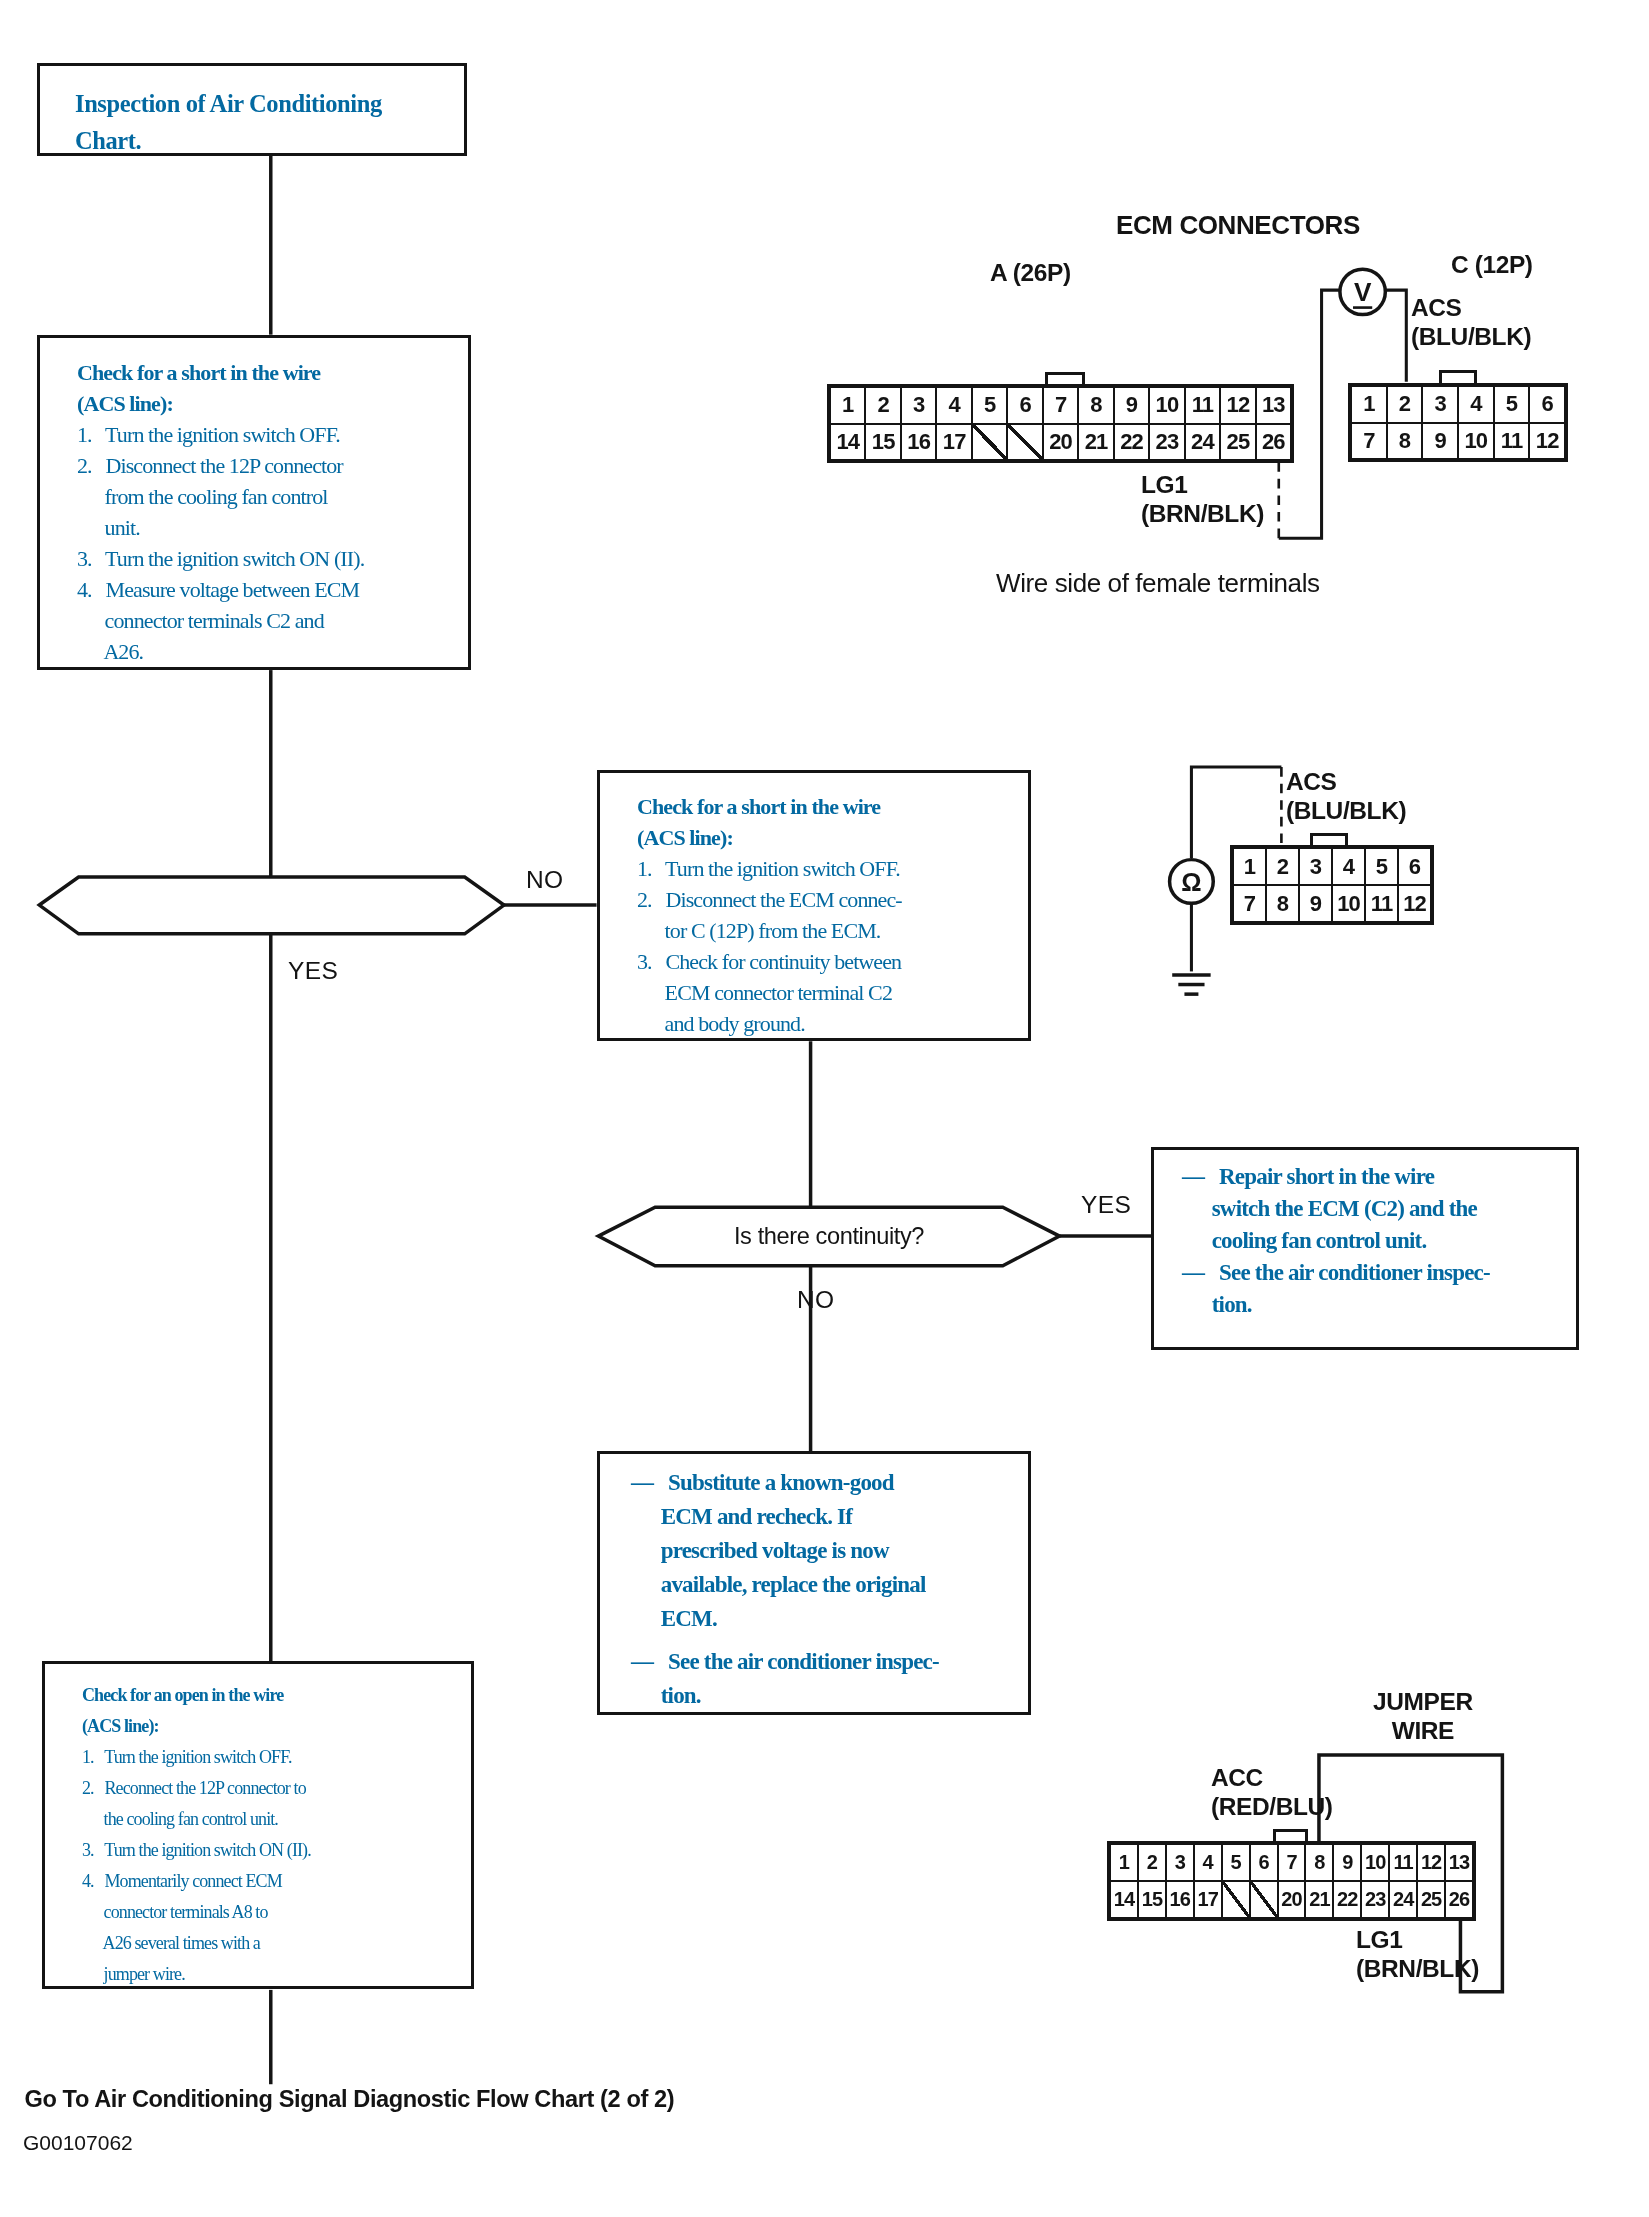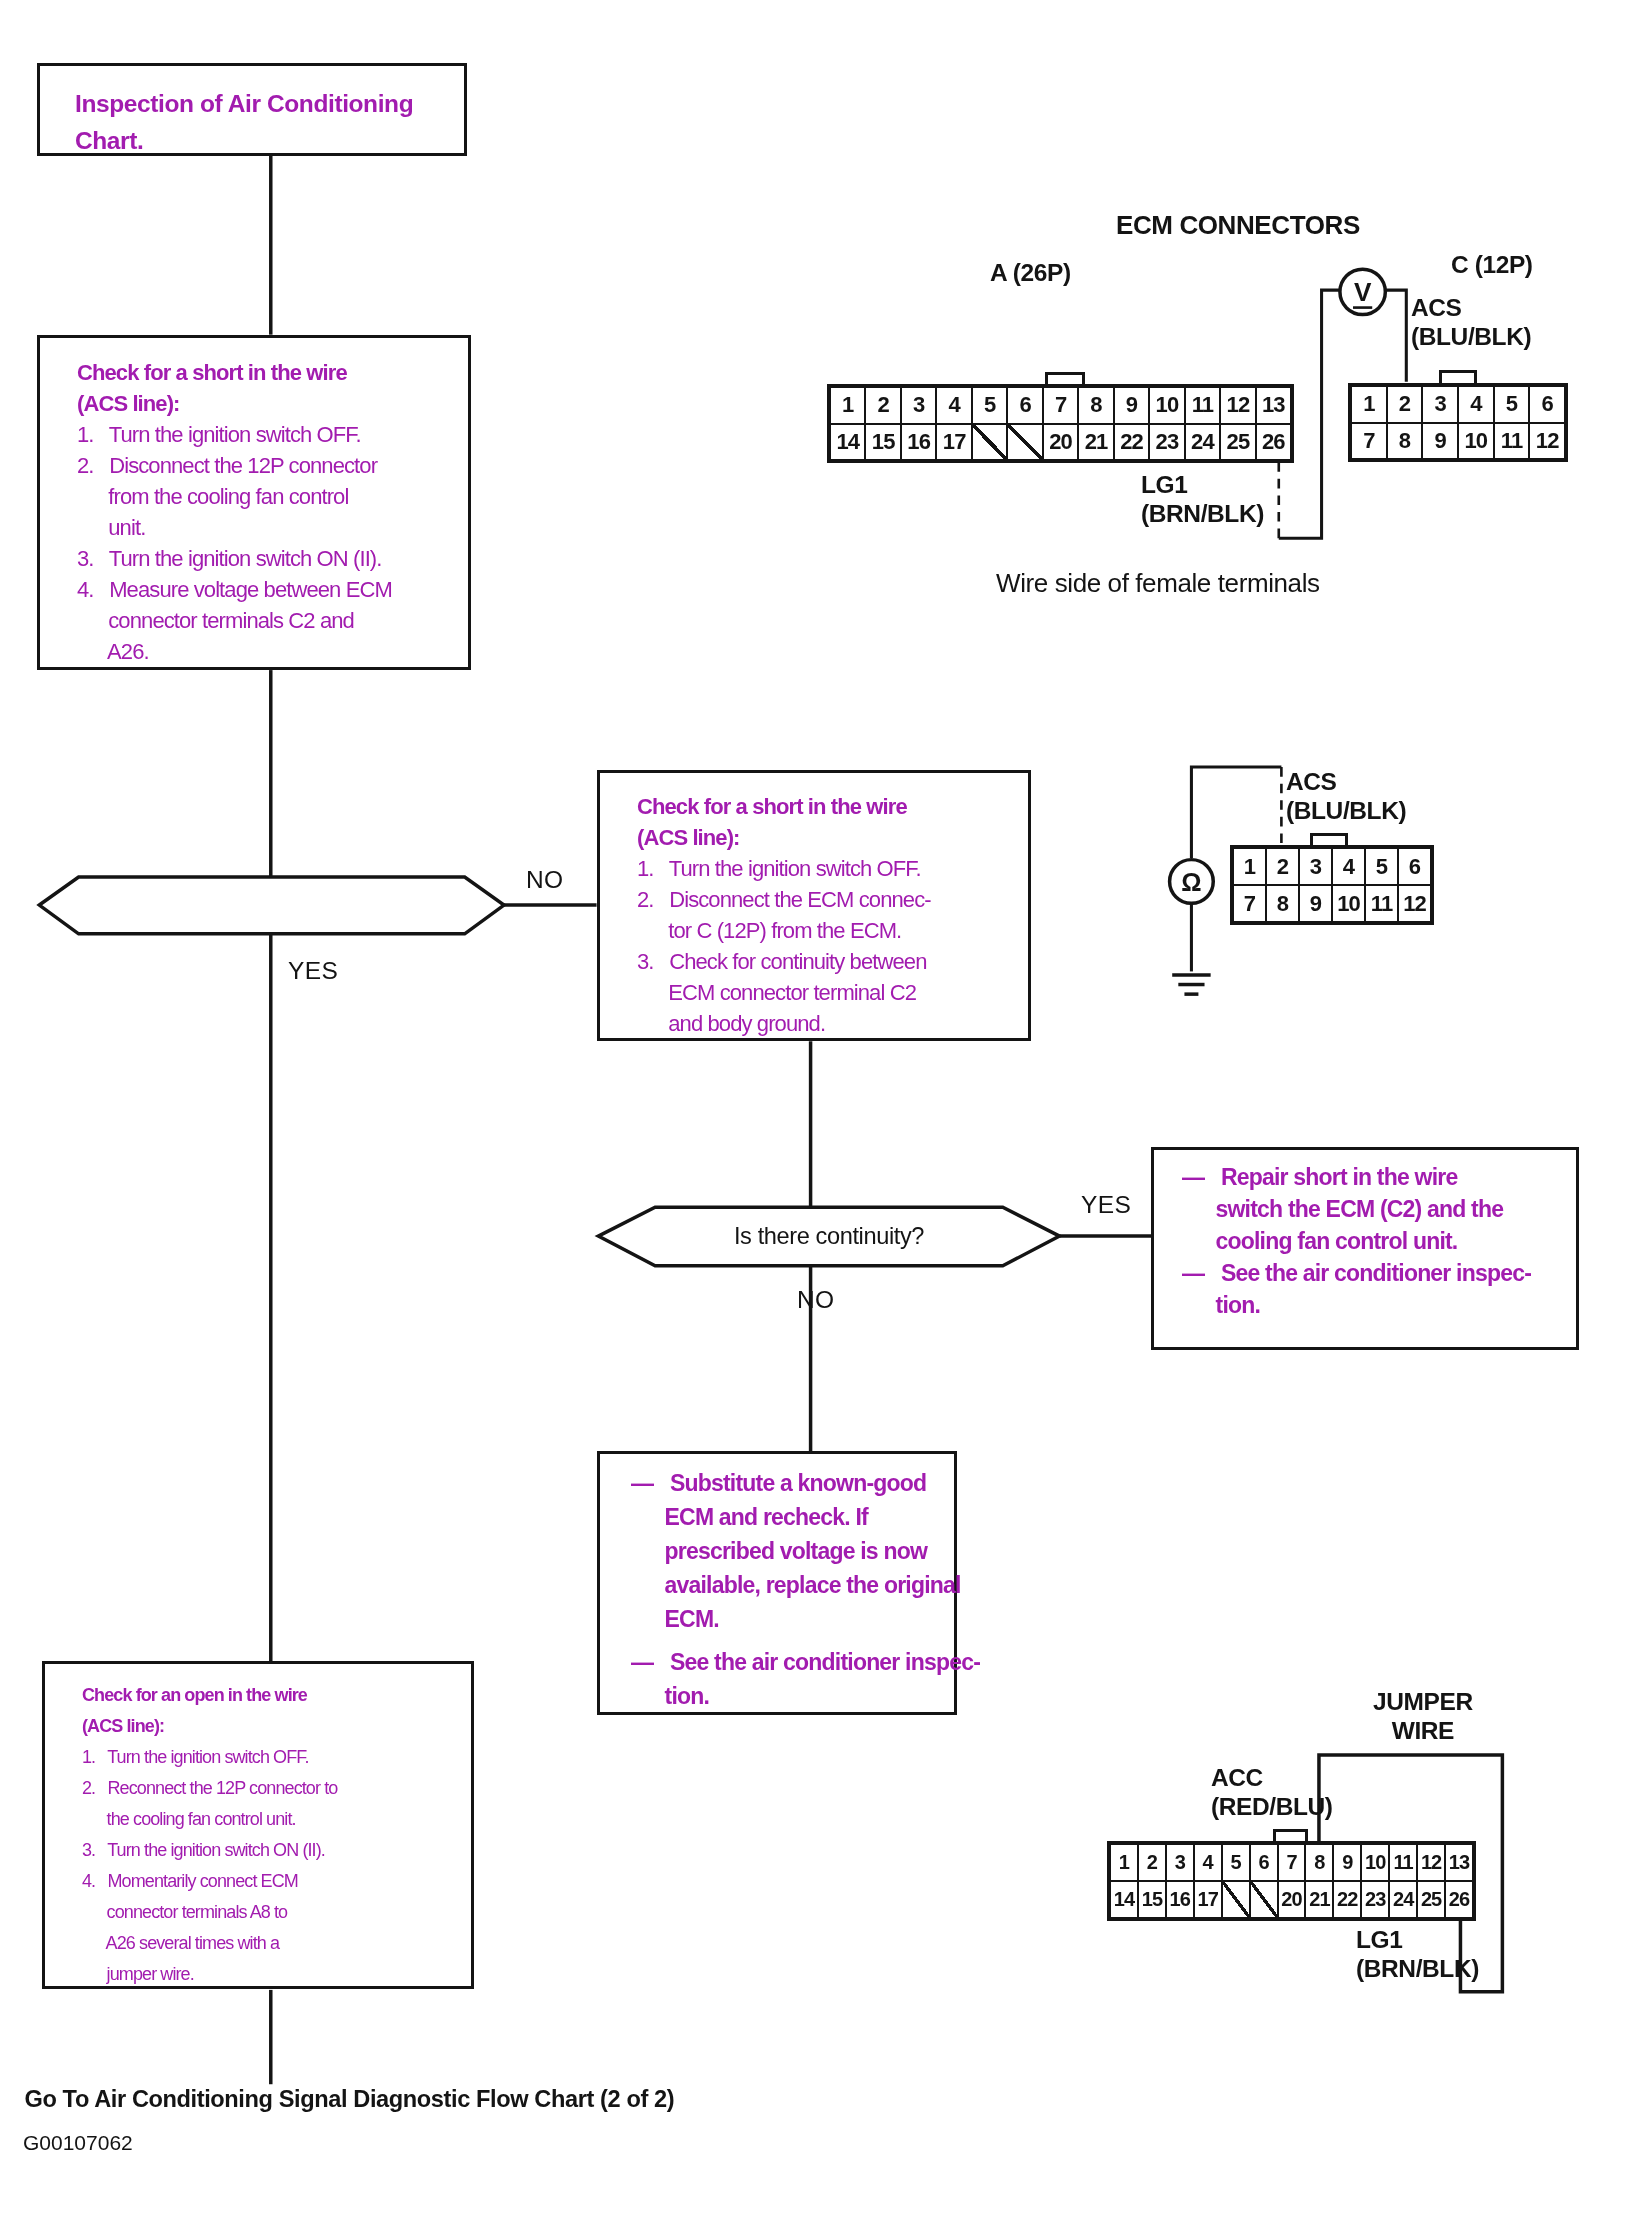--- a/index.html
+++ b/index.html
@@ -1,33 +1,33 @@
 <!DOCTYPE html>
 <html style="font-size:14px"><head>
 <meta charset="utf-8">
 <style>
   html,body{margin:0;padding:0;background:#ffffff;}
   #canvas{position:relative;width:1650px;height:2218px;background:#ffffff;
           font-family:"Liberation Sans","DejaVu Sans",sans-serif;color:#141414;overflow:hidden;}
   #wires{position:absolute;left:0;top:0;z-index:1;}
   .fbox{position:absolute;border:3.5px solid #141414;background:#fff;box-sizing:border-box;
-        white-space:pre;z-index:2;color:#a21caf;}
+        white-space:pre;z-index:2;color:#0369a1;font-family:Liberation Serif, serif;}
   .fbox .ln{display:block;}
   .fbox.hdr .ln:nth-child(-n+2){font-weight:700;}
   #box-start{left:37px;top:63px;width:430px;height:93px;font-size:24.5px;font-weight:700;
              line-height:37px;padding:19px 7px 0 35px;letter-spacing:-0.4px;}
   #box-check-short-voltage{left:37px;top:335px;width:434px;height:335px;font-size:22px;
              line-height:31px;padding:19px 5.2px 0 37px;letter-spacing:-0.9px;}
   #box-check-short-continuity{left:597px;top:770px;width:434px;height:271px;font-size:22px;
              line-height:31px;padding:17.5px 5.2px 0 37px;letter-spacing:-0.9px;}
   #box-check-open{left:42px;top:1661px;width:432px;height:328px;font-size:18px;
              line-height:31px;padding:15.7px 5.2px 0 37px;letter-spacing:-0.9px;}
   #box-repair{left:1151px;top:1147px;width:428px;height:203px;font-size:23px;font-weight:700;
              line-height:32px;padding:10.5px 5.2px 0 28px;letter-spacing:-0.8px;}
-  #box-substitute{left:597px;top:1451px;width:360px;height:264px;font-size:23px;font-weight:700;
+  #box-substitute{left:597px;top:1451px;width:434px;height:264px;font-size:23px;font-weight:700;
              line-height:34px;padding:12.2px 5.2px 0 31px;letter-spacing:-0.8px;}
   #box-substitute .ln:nth-child(6){margin-top:8.7px;}
   .dq{position:absolute;z-index:2;display:flex;align-items:center;justify-content:center;
       font-size:23.6px;letter-spacing:-0.4px;}
   .lbl{position:absolute;z-index:3;font-weight:700;font-size:24.5px;line-height:29px;
        white-space:pre;letter-spacing:-0.4px;}
   .lbl.reg{font-weight:400;}
   .branch{position:absolute;z-index:3;font-size:24.5px;letter-spacing:0.4px;}
   .connector{position:absolute;border:4.4px solid #141414;background:#fff;box-sizing:border-box;
        display:flex;flex-direction:column;z-index:2;}

